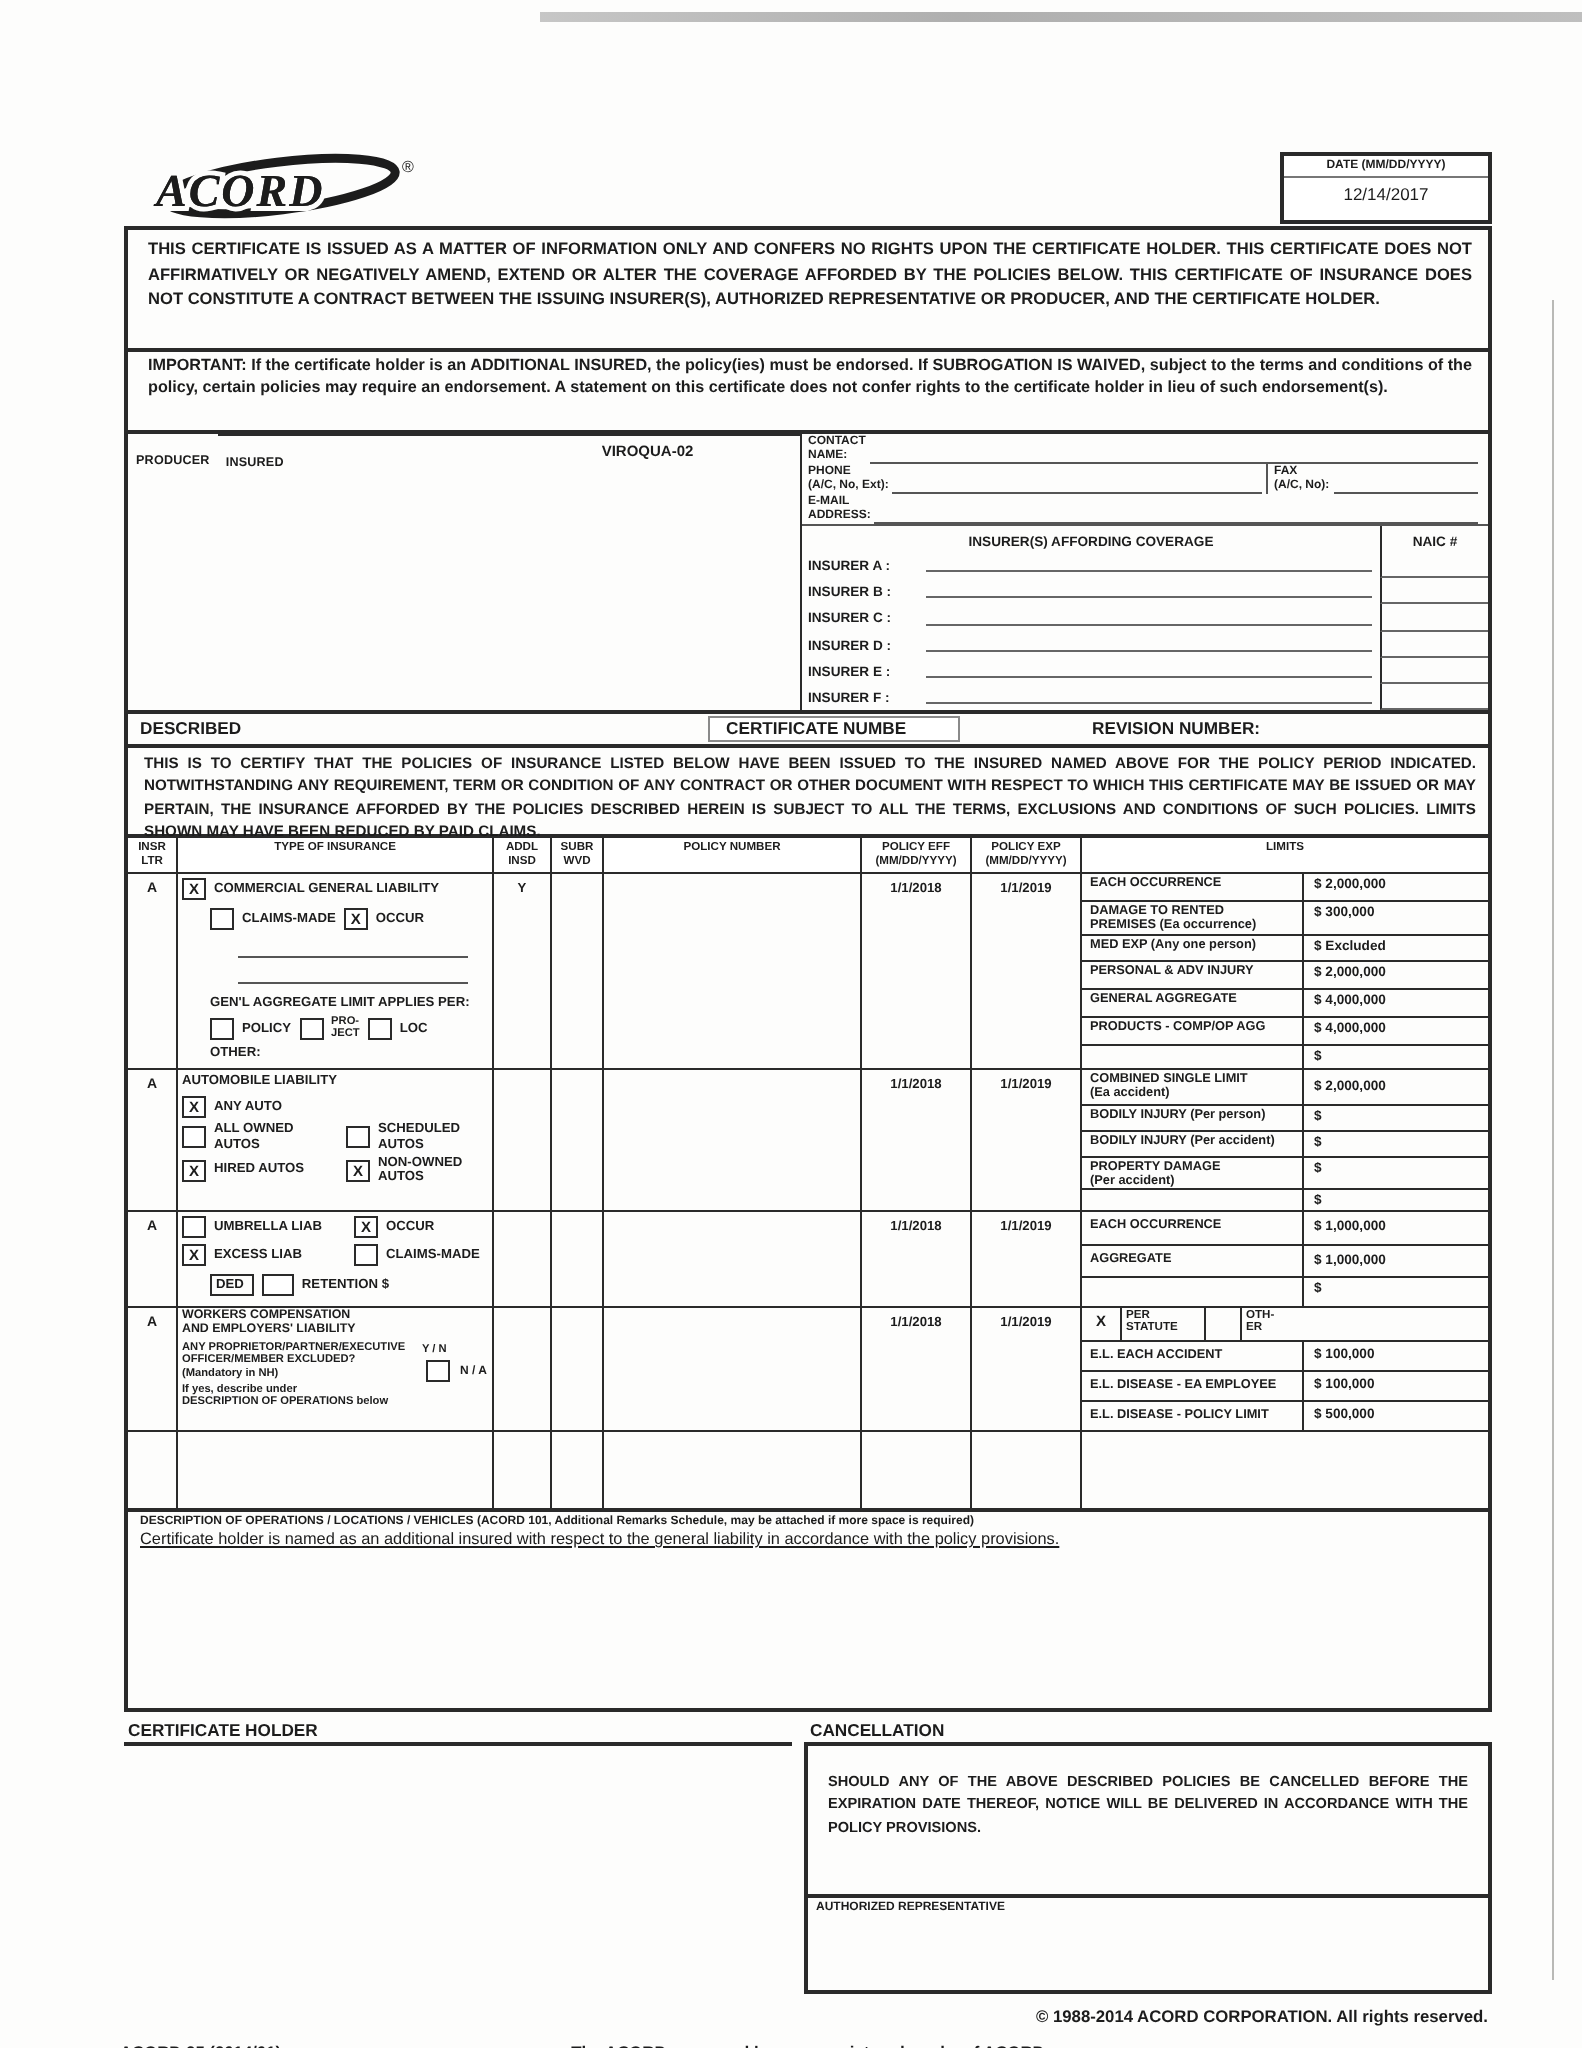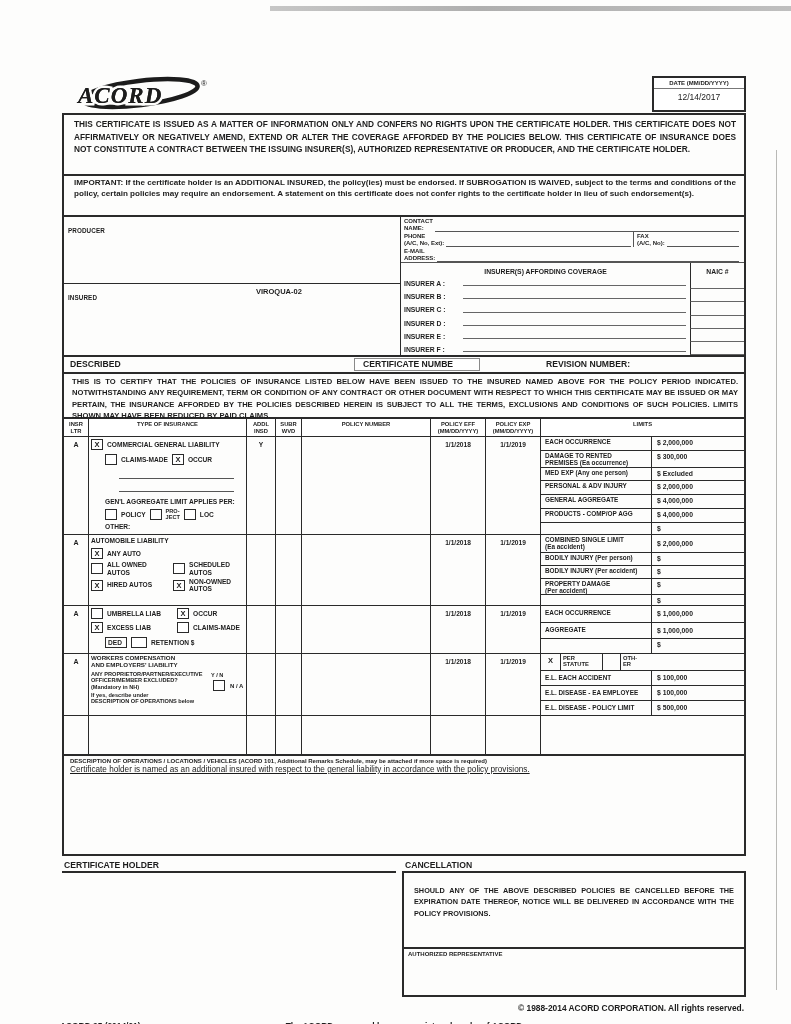--- a/index.html
+++ b/index.html
@@ -15,35 +15,35 @@
   .scan-right { position:absolute; left:776px; top:150px; width:1px; height:840px; background:#b9b9b6; }
 
   .form { position:absolute; left:62px; top:76px; width:684px; }
 
   
   .hdr { position:relative; height:37px; }
   .logo-wrap { position:absolute; left:8px; top:0px; width:150px; height:37px; }
   .logo-svg { width:150px; height:37px; }
   .title { position:absolute; left:150px; right:100px; top:8px; text-align:center;
     font-size:17px; font-weight:bold; letter-spacing:-0.3px; color:#161616; }
-  .datebox { position:absolute; right:0; top:0; width:94px; height:36px;
+  .datebox { position:absolute; right:0; top:0; width:106px; height:36px;
     border:2px solid #2a2a2a; background:#fff; }
   .datebox .dl { font-size:6px; font-weight:bold; text-align:center; padding-top:2px;
     border-bottom:1px solid #777; padding-bottom:2px; }
   .datebox .dv { font-size:8.5px; text-align:center; padding-top:3px; }
 
   
   .discl { border:2px solid #2a2a2a; padding:3px 8px 3px 10px;
     font-size:8.3px; font-weight:bold; line-height:1.52; text-align:justify; height:63px; }
   .import { border:2px solid #2a2a2a; border-top:none; padding:2px 8px 2px 10px;
     font-size:8.1px; font-weight:bold; line-height:1.33; text-align:justify; height:41px; }
 
   
   .partysec { border:2px solid #2a2a2a; border-top:none; height:140px; display:flex; }
-  .party-left { width:337px; border-right:1px solid #2a2a2a; display:flex; flex-direction:column; }
+  .party-left { width:337px; border-right:1px solid #2a2a2a; display:flex; flex-direction:row; }
   .producer-cell { height:66px; padding:2px 4px; }
   .insured-cell { flex:1; border-top:1px solid #2a2a2a; padding:2px 4px; position:relative; }
   .minilbl { font-size:6.3px; font-weight:bold; letter-spacing:.1px; }
   .insured-name { position:absolute; left:192px; top:3px; font-size:7.5px; font-weight:bold; }
   .party-right { flex:1; display:flex; flex-direction:column; }
   .c-row { display:flex; align-items:flex-end; padding:0 3px; }
   .c-lbl { font-size:6px; font-weight:bold; line-height:1.15; white-space:pre-line; align-self:flex-start; padding-top:1px; }
   .c-line { flex:1; border-bottom:1px solid #555; height:11px; margin:0 2px; }
   .cn { height:17px; } .cp { height:19px; } .ce { height:17px; }
   .faxpart { width:108px; display:flex; align-items:flex-end; border-left:1px solid #555; padding-left:3px; }

